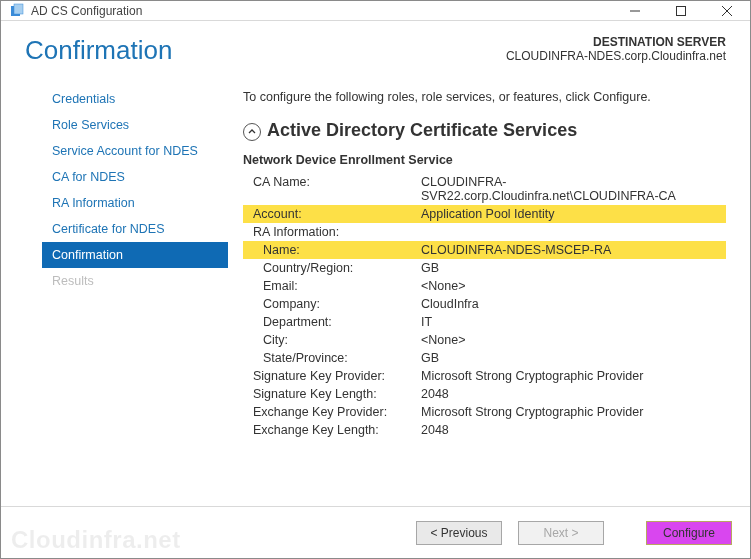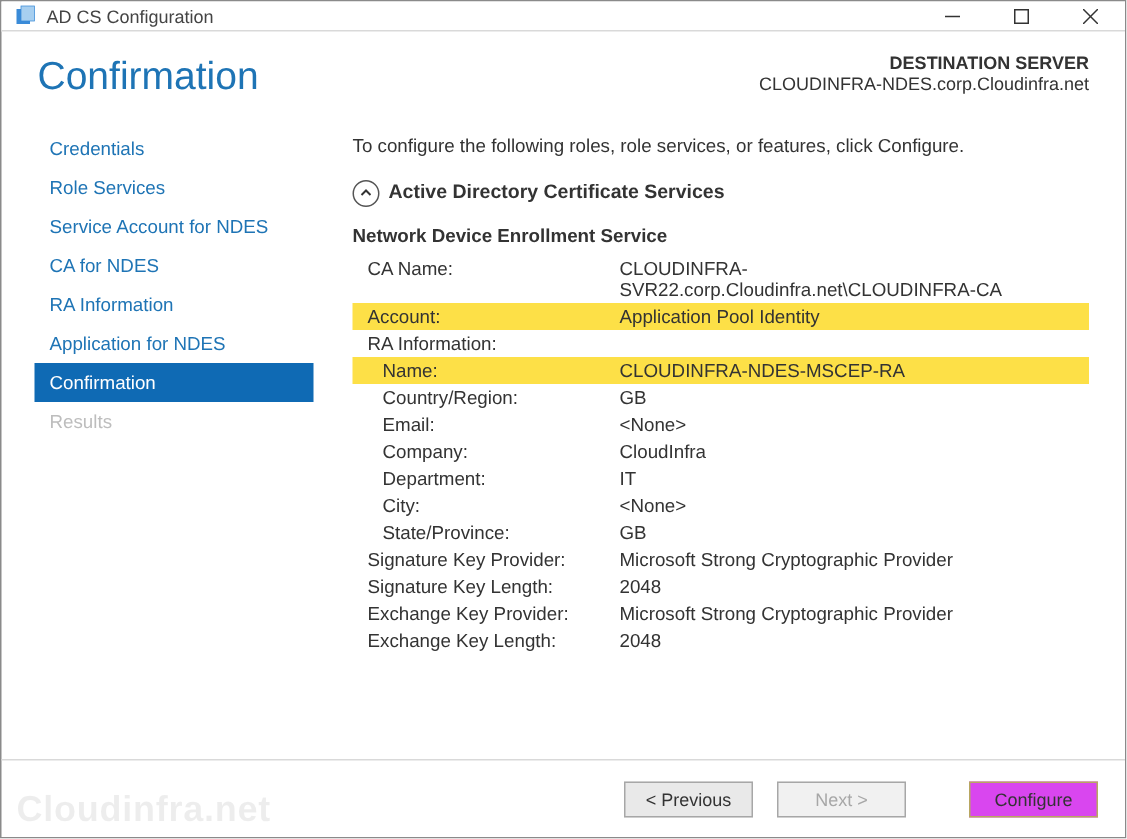--- a/index.html
+++ b/index.html
@@ -46,22 +46,22 @@
     padding: 14px 24px 0 24px;
   }
   .page-title {
     font-size: 26px; font-weight: 300;
     color: #1e74b5;
   }
   .dest { text-align:right; font-size:12px; color:#333; }
   .dest .label { font-weight:700; }
   .dest .server { font-weight:400; }
   .content {
-    flex:1; display:flex; gap:12px;
-    padding: 14px 24px 0 22px;
+    flex:1; display:flex; gap:1px;
+    padding: 14px 24px 0 41px;
     overflow:hidden;
   }
   .sidebar {
     width: 186px; flex:none;
     display:flex; flex-direction:column; gap:0;
     padding-top: 6px;
   }
   .nav-item {
     font-size: 12.5px;
     padding: 6px 10px;
@@ -74,22 +74,22 @@
   .nav-item.disabled {
     color:#bdbdbd; cursor:default;
   }
   .main {
     flex:1; padding: 2px 0 0 14px;
     overflow:auto;
     font-size:12.5px;
   }
   .instruction { margin: 8px 0 16px 0; color:#333; }
   .collapse-header {
-    display:flex; align-items:flex-start; gap:6px;
-    font-weight:700; font-size:13px;
+    display:flex; align-items:flex-end; gap:6px;
+    font-weight:700; font-size:18px;
     margin-bottom:12px;
   }
   .collapse-header .chev {
     width:18px; height:18px; border:1px solid #555; border-radius:50%;
     display:flex; align-items:center; justify-content:center;
     font-size:10px;
   }
   .subheader { font-weight:700; margin: 4px 0 6px 0; }
   .kv { display:flex; padding:2px 0; }
   .kv .k { width: 178px; flex:none; padding-left:10px; }
@@ -162,21 +162,21 @@
       </div>
     </div>
 
     <div class="content">
       <div class="sidebar" id="sidebar">
           <div class="nav-item">Credentials</div>
           <div class="nav-item">Role Services</div>
           <div class="nav-item">Service Account for NDES</div>
           <div class="nav-item">CA for NDES</div>
           <div class="nav-item">RA Information</div>
-          <div class="nav-item">Application for NDES</div>
+          <div class="nav-item">Certificate for NDES</div>
           <div class="nav-item selected">Confirmation</div>
           <div class="nav-item disabled">Results</div>
         </div>
 
       <div class="main">
         <div class="instruction">To configure the following roles, role services, or features, click Configure.</div>
         <div class="collapse-header">
           <span class="chev">
             <svg width="8" height="8" viewBox="0 0 8 8">
                 <polyline points="1,5 4,2 7,5" fill="none" stroke="#333" stroke-width="1.3"></polyline>

